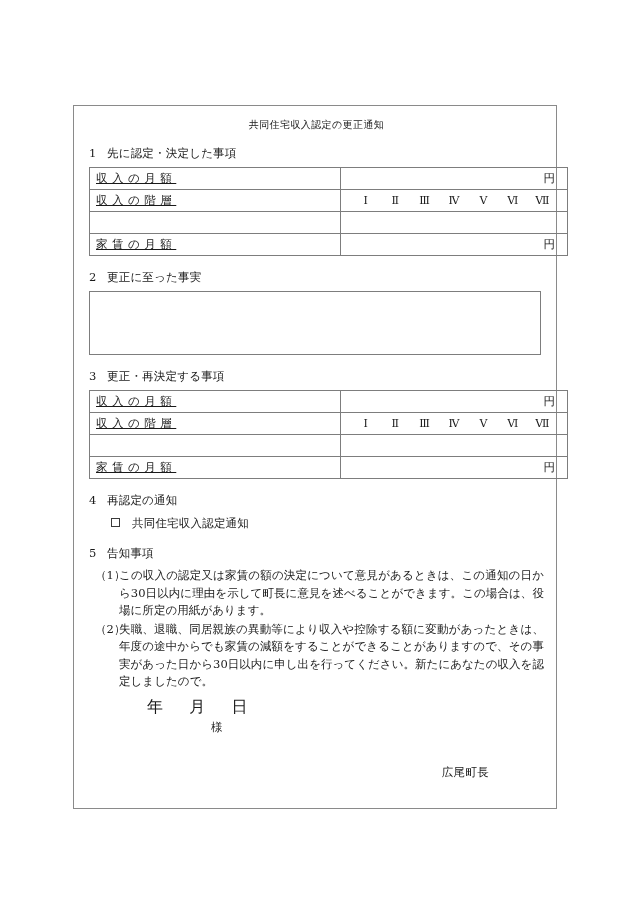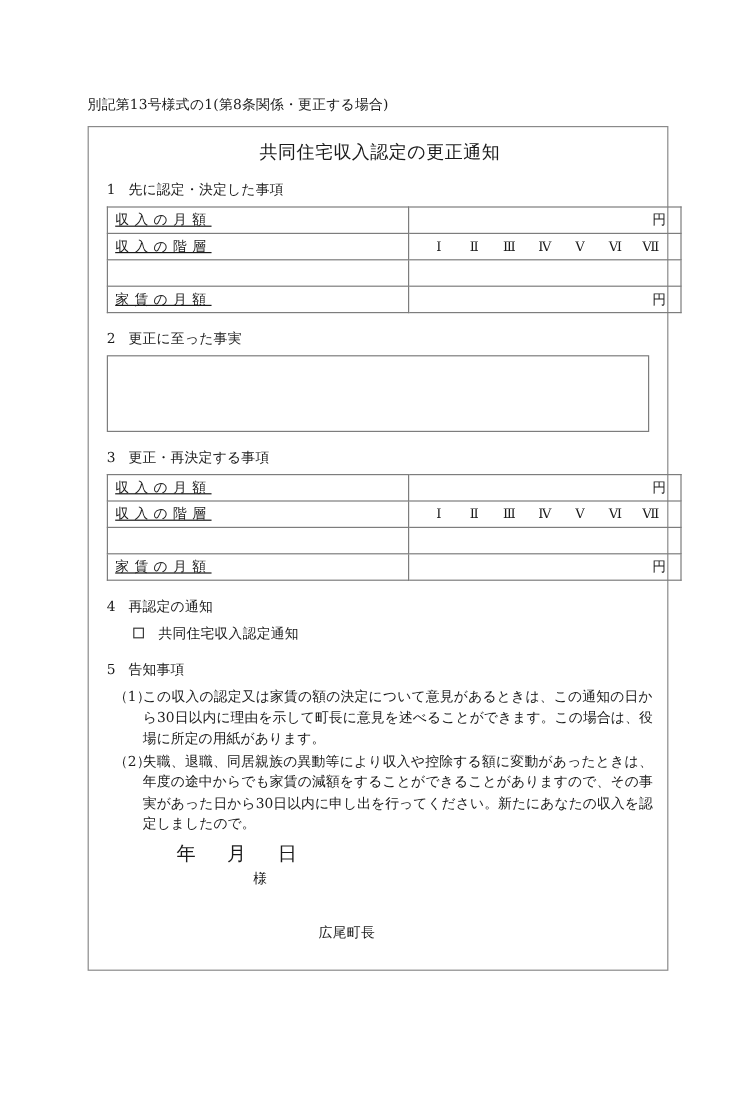--- a/index.html
+++ b/index.html
@@ -40,21 +40,21 @@
   }
   .inner {
     position: absolute;
     left: 15px;
     top: 0;
     width: 455px;
     height: 100%;
   }
   .doc-title {
     text-align: center;
-    font-size: 15px;
+    font-size: 10px;
     margin-top: 12px;
     letter-spacing: 0.4px;
   }
   .lead {
     font-size: 11.5px;
     line-height: 19px;
     margin-top: 16px;
     text-align: justify;
     text-justify: inter-ideograph;
     letter-spacing: 0.1px;
@@ -145,32 +145,31 @@
     letter-spacing: 0.2px;
   }
   .date-line .gap { display: inline-block; width: 26px; }
   .addressee {
     font-size: 11.5px;
     padding-left: 122px;
     margin-top: 2px;
   }
   .signer {
     font-size: 11.5px;
-    text-align: center;
+    text-align: right;
     padding-right: 55px;
     margin-top: 30px;
     letter-spacing: 0.3px;
   }
 </style>
 </head>
 <body>
 
 <div class="page">
 
-  <div class="form-code">別記第13号様式の1(第8条関係・更正する場合)</div>
 
   <div class="frame">
     <div class="inner">
 
       <div class="doc-title">共同住宅収入認定の更正通知</div>
 
 
       <div class="section-head">
         <span class="section-num">1</span><span>先に認定・決定した事項</span>
       </div>

